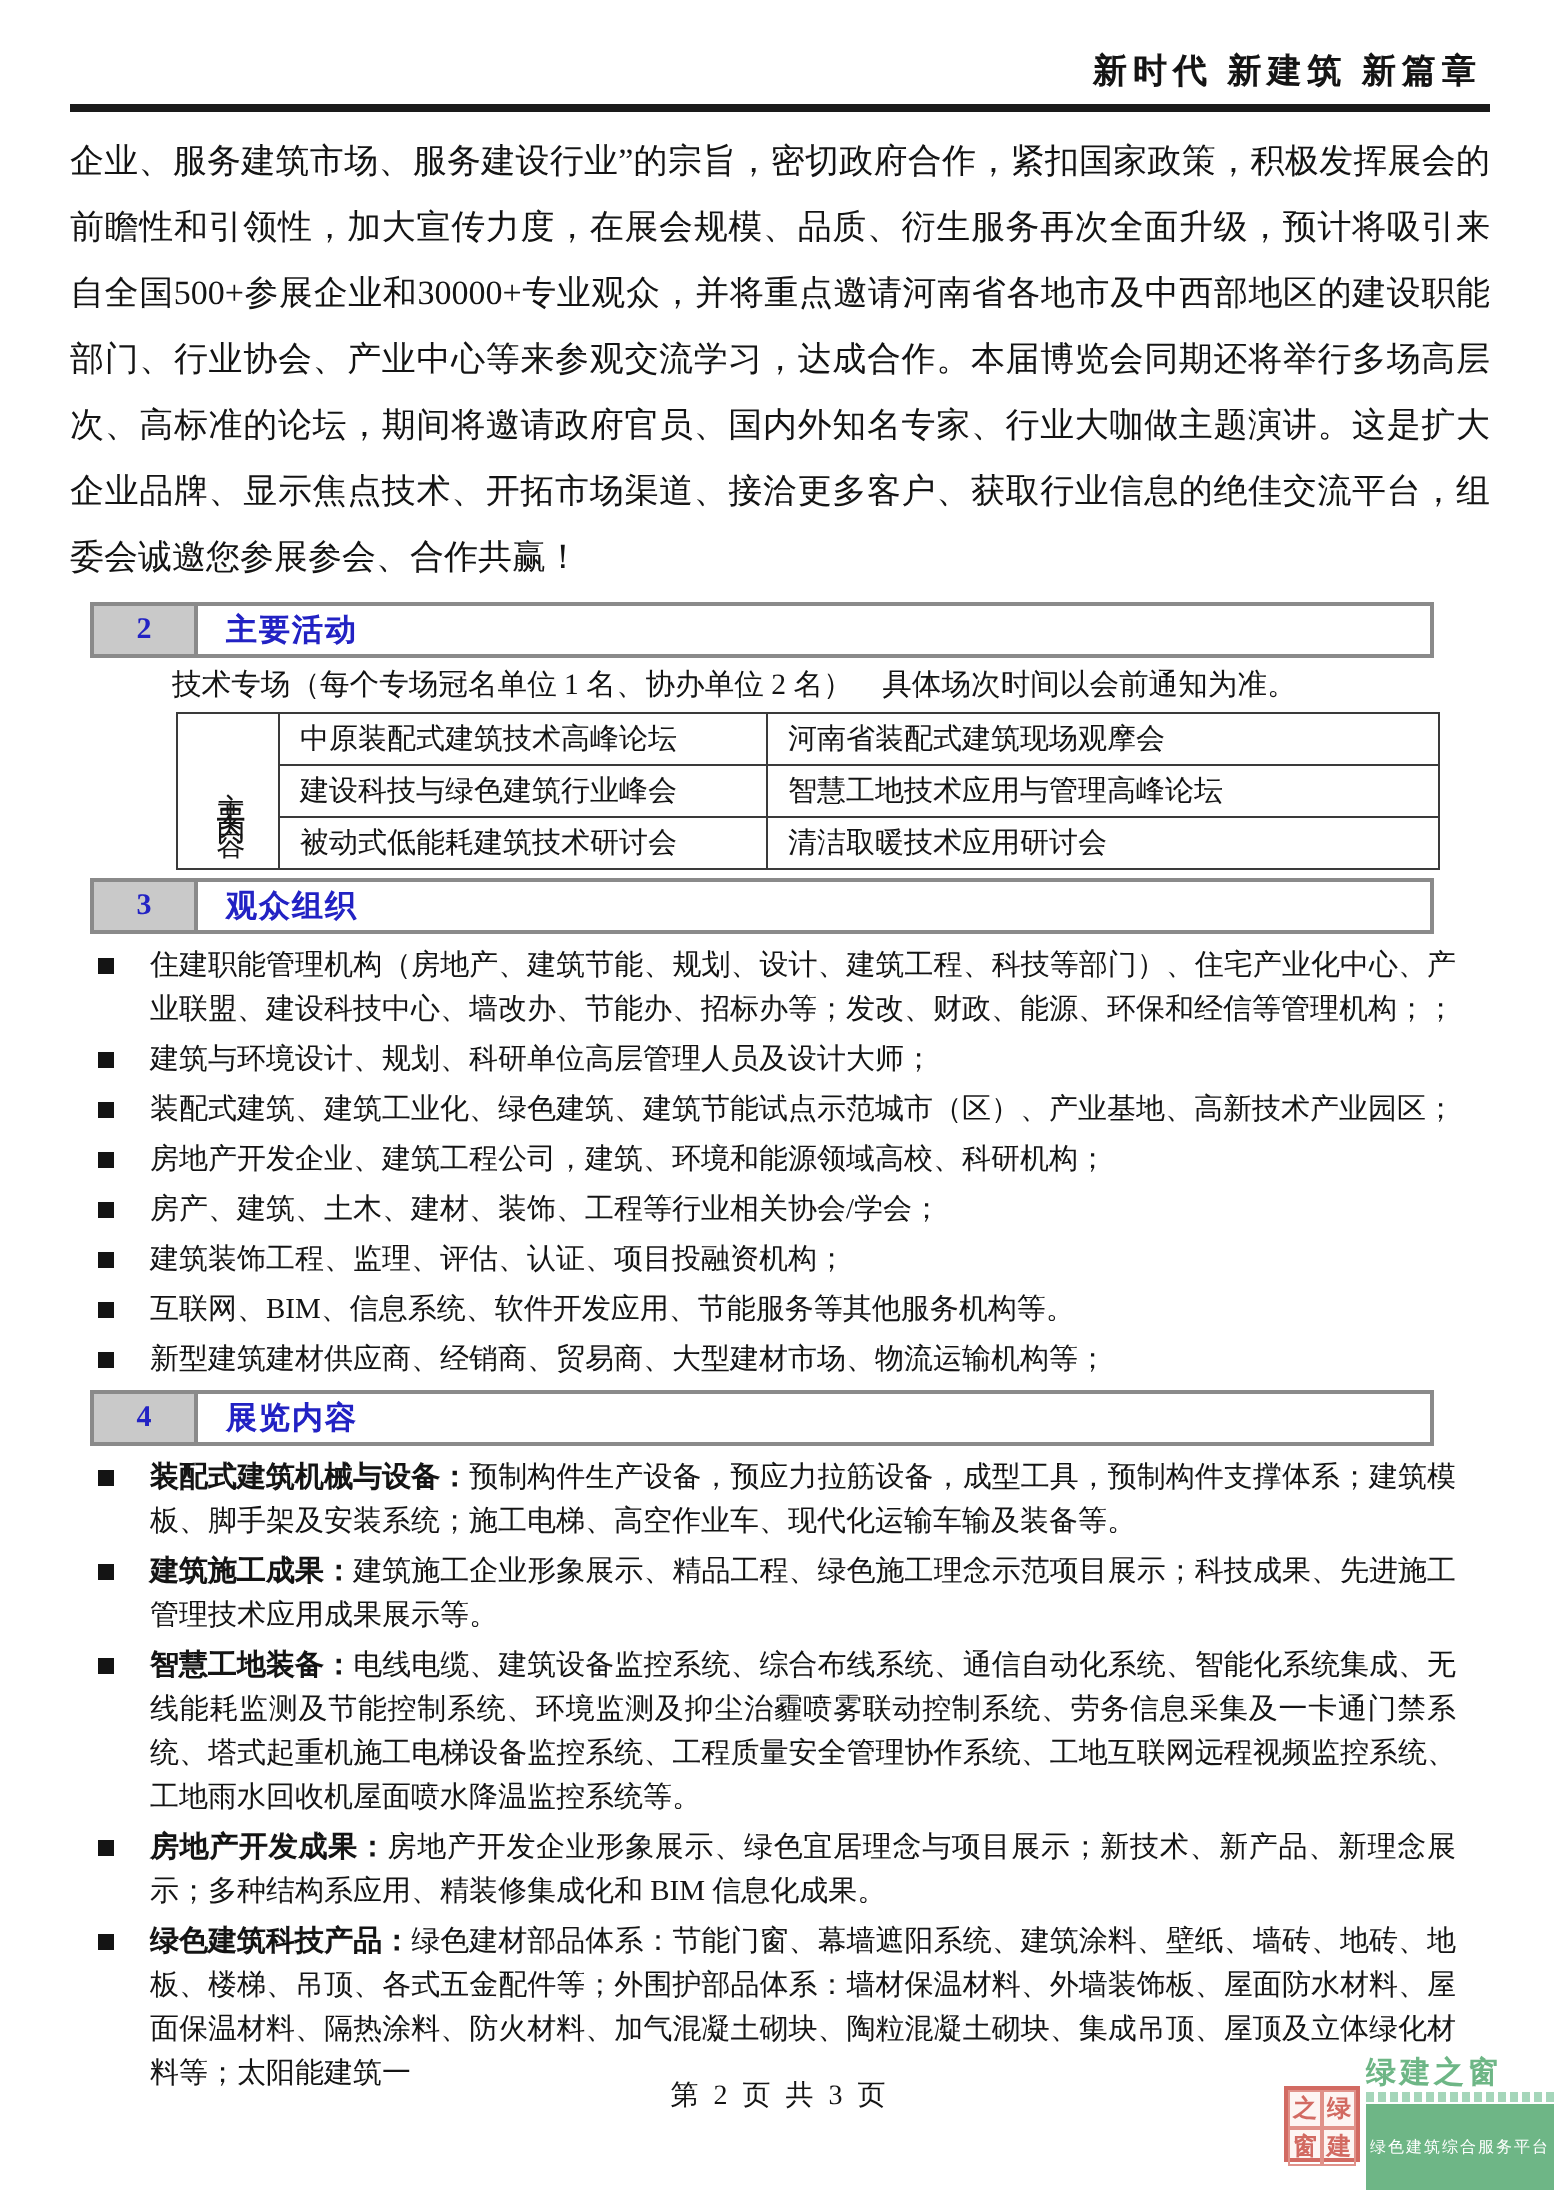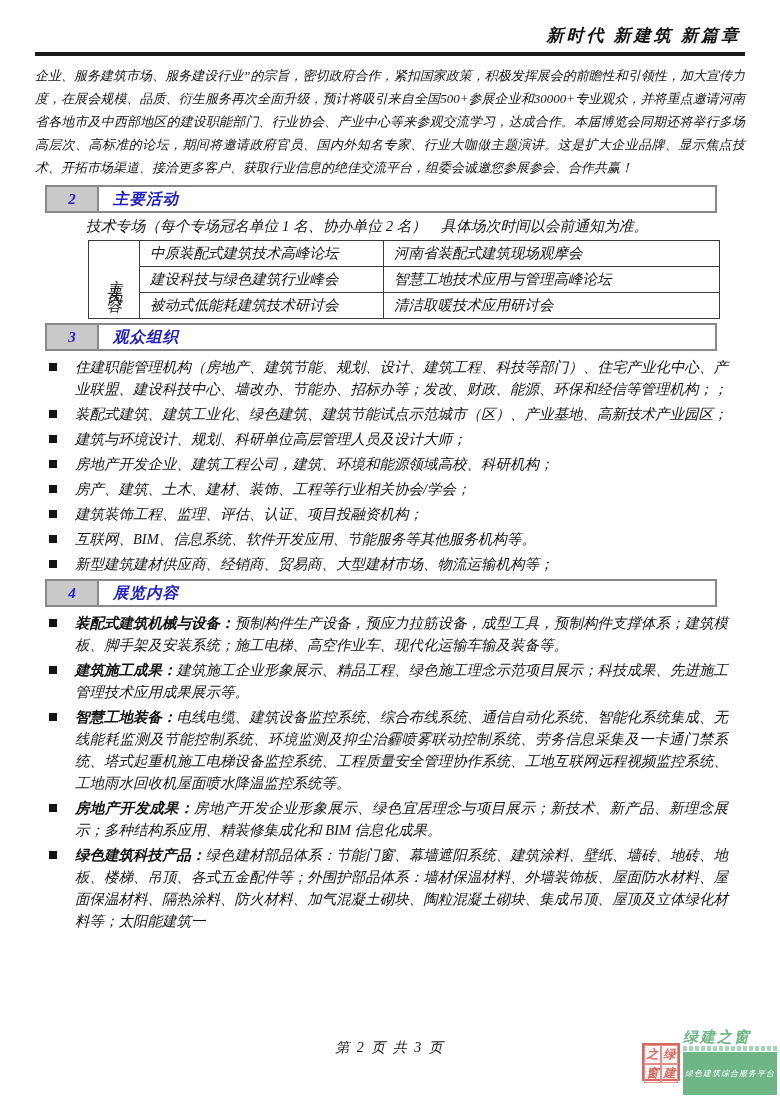--- a/index.html
+++ b/index.html
@@ -6,27 +6,27 @@
     --accent-blue:#2222c4;
     --header-cell-bg:#c9c9c9;
     --rule-color:#1a1a1a;
     --border-gray:#8a8a8a;
     --table-border:#3a3a3a;
     --logo-red:#c8463c;
     --logo-green:#4aa568;
   }
   *{box-sizing:border-box;}
   body{margin:0;background:#fff;font-family:"Liberation Serif","DejaVu Serif",serif;color:#141414;}
-  .page{position:relative;width:780px;height:1099px;margin:0 auto;background:#fff;outline:1px solid #cfcfcf;overflow:hidden;font-style:italic;}
+  .page{position:relative;width:780px;height:1099px;margin:0 auto;background:#fff;outline:1px solid #cfcfcf;overflow:hidden;}
   .content{padding:0 35px;}
 
   .doc-header{text-align:right;font-size:17px;font-weight:700;letter-spacing:3px;padding:24px 4px 5px 0;}
   .double-rule{height:2px;border-top:2px solid var(--rule-color);border-bottom:2px solid var(--rule-color);}
 
-  .intro{font-size:13px;line-height:23px;text-align:justify;margin:8px 0 6px;}
+  .intro{font-size:17px;line-height:33px;text-align:justify;margin:8px 0 6px;}
 
   .sec-header{display:flex;align-items:stretch;width:672px;height:28px;margin:4px 0 4px 10px;border:2px solid var(--border-gray);background:#fff;}
   .sec-num{width:52px;flex:none;background:var(--header-cell-bg);border-right:2px solid var(--border-gray);color:var(--accent-blue);font-weight:700;font-size:15px;display:flex;align-items:center;justify-content:center;}
   .sec-title{color:var(--accent-blue);font-weight:700;font-size:15.5px;display:flex;align-items:center;padding-left:14px;letter-spacing:1px;}
 
   .note{font-size:14.8px;margin:3px 0 4px 51px;}
 
   .activities-table{border-collapse:collapse;margin-left:53px;font-size:14.5px;}
   .activities-table td{border:1.5px solid var(--table-border);height:26px;padding:1px 10px;}
   .activities-table td.vhead{width:30px;text-align:center;writing-mode:vertical-rl;text-orientation:upright;letter-spacing:6px;padding:4px 6px;}
@@ -89,25 +89,25 @@
       <div class="sec-title">观众组织</div>
     </div>
 
     <ul class="bullets">
 
         <li>
           <span class="sq"></span><span>住建职能管理机构（房地产、建筑节能、规划、设计、建筑工程、科技等部门）、住宅产业化中心、产业联盟、建设科技中心、墙改办、节能办、招标办等；发改、财政、能源、环保和经信等管理机构；；</span>
         </li>
 
         <li>
-          <span class="sq"></span><span>装配式建筑、建筑工业化、绿色建筑、建筑节能试点示范城市（区）、产业基地、高新技术产业园区；</span>
+          <span class="sq"></span><span>建筑与环境设计、规划、科研单位高层管理人员及设计大师；</span>
         </li>
 
         <li>
-          <span class="sq"></span><span>建筑与环境设计、规划、科研单位高层管理人员及设计大师；</span>
+          <span class="sq"></span><span>装配式建筑、建筑工业化、绿色建筑、建筑节能试点示范城市（区）、产业基地、高新技术产业园区；</span>
         </li>
 
         <li>
           <span class="sq"></span><span>房地产开发企业、建筑工程公司，建筑、环境和能源领域高校、科研机构；</span>
         </li>
 
         <li>
           <span class="sq"></span><span>房产、建筑、土木、建材、装饰、工程等行业相关协会/学会；</span>
         </li>
 

